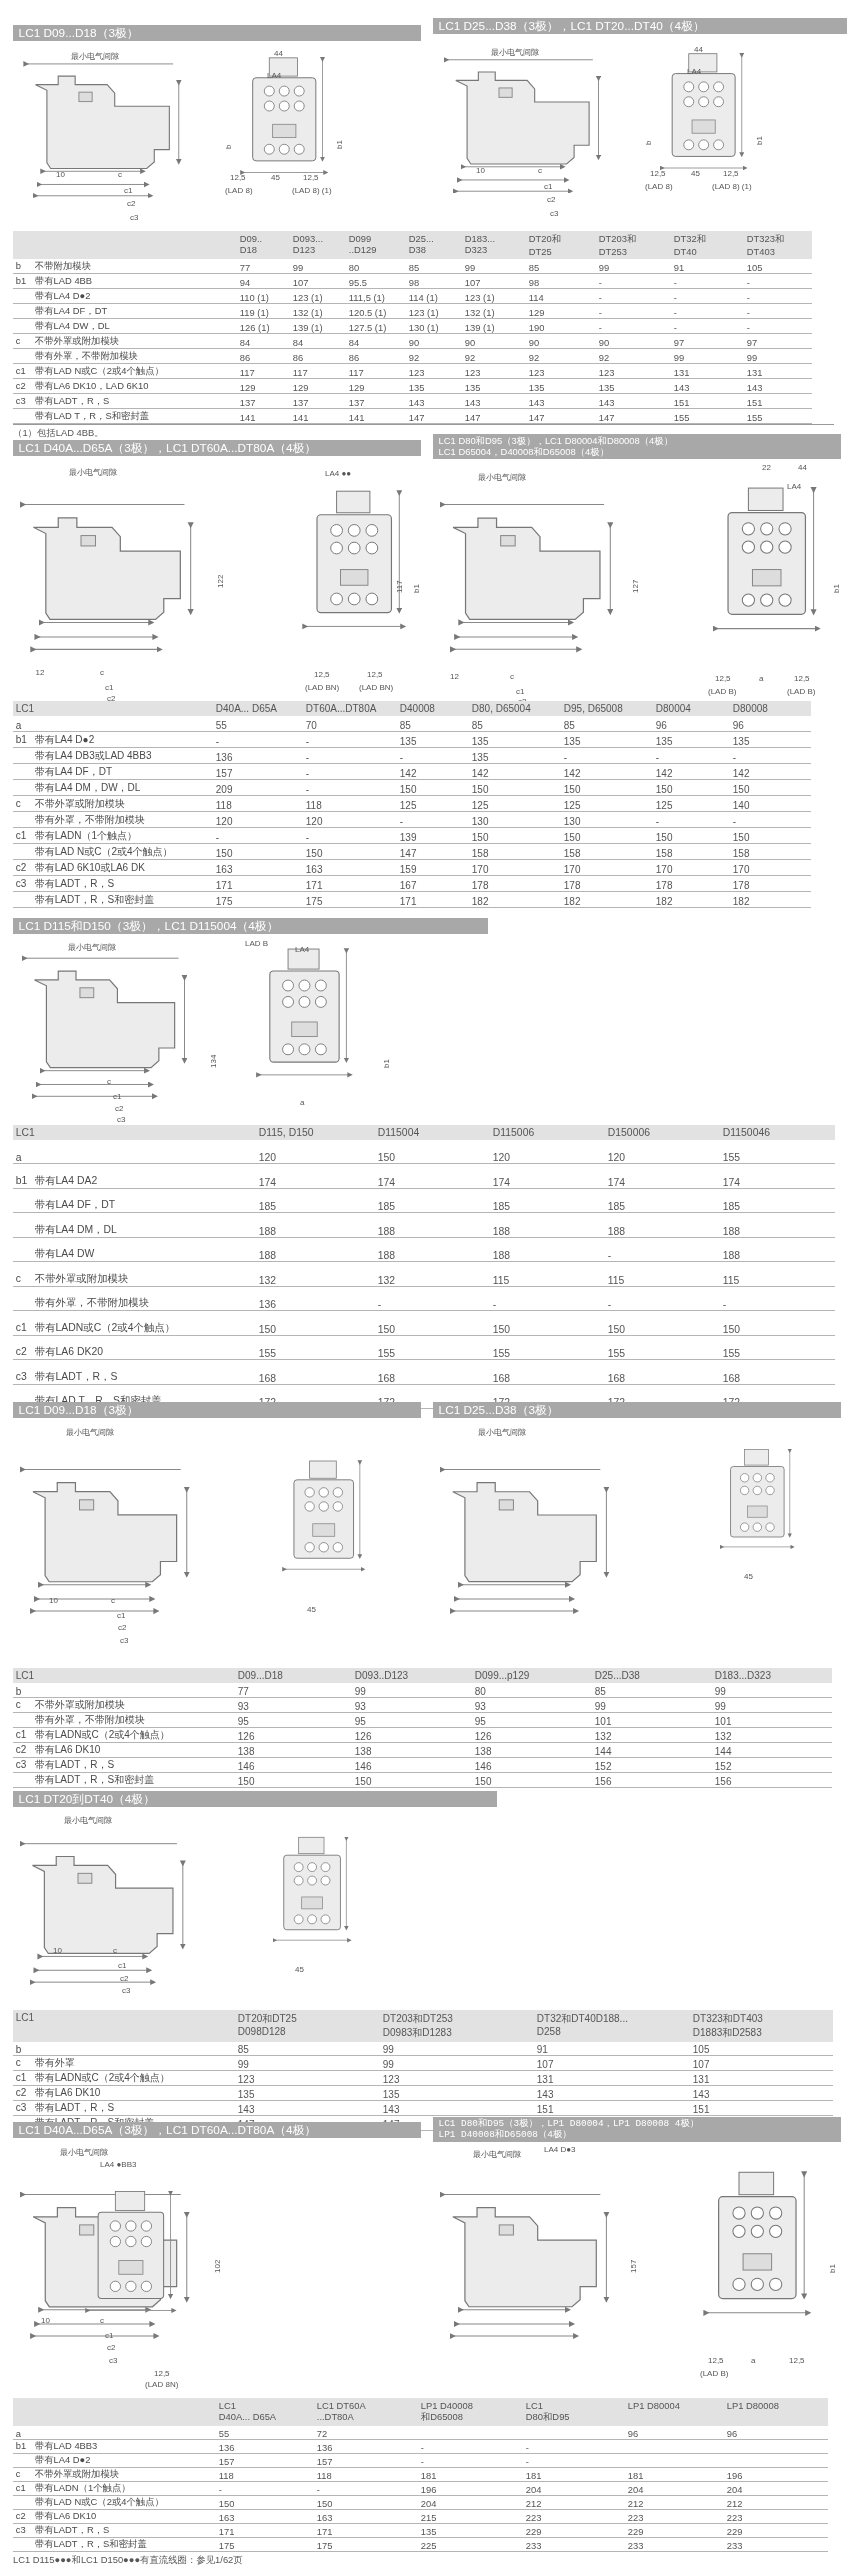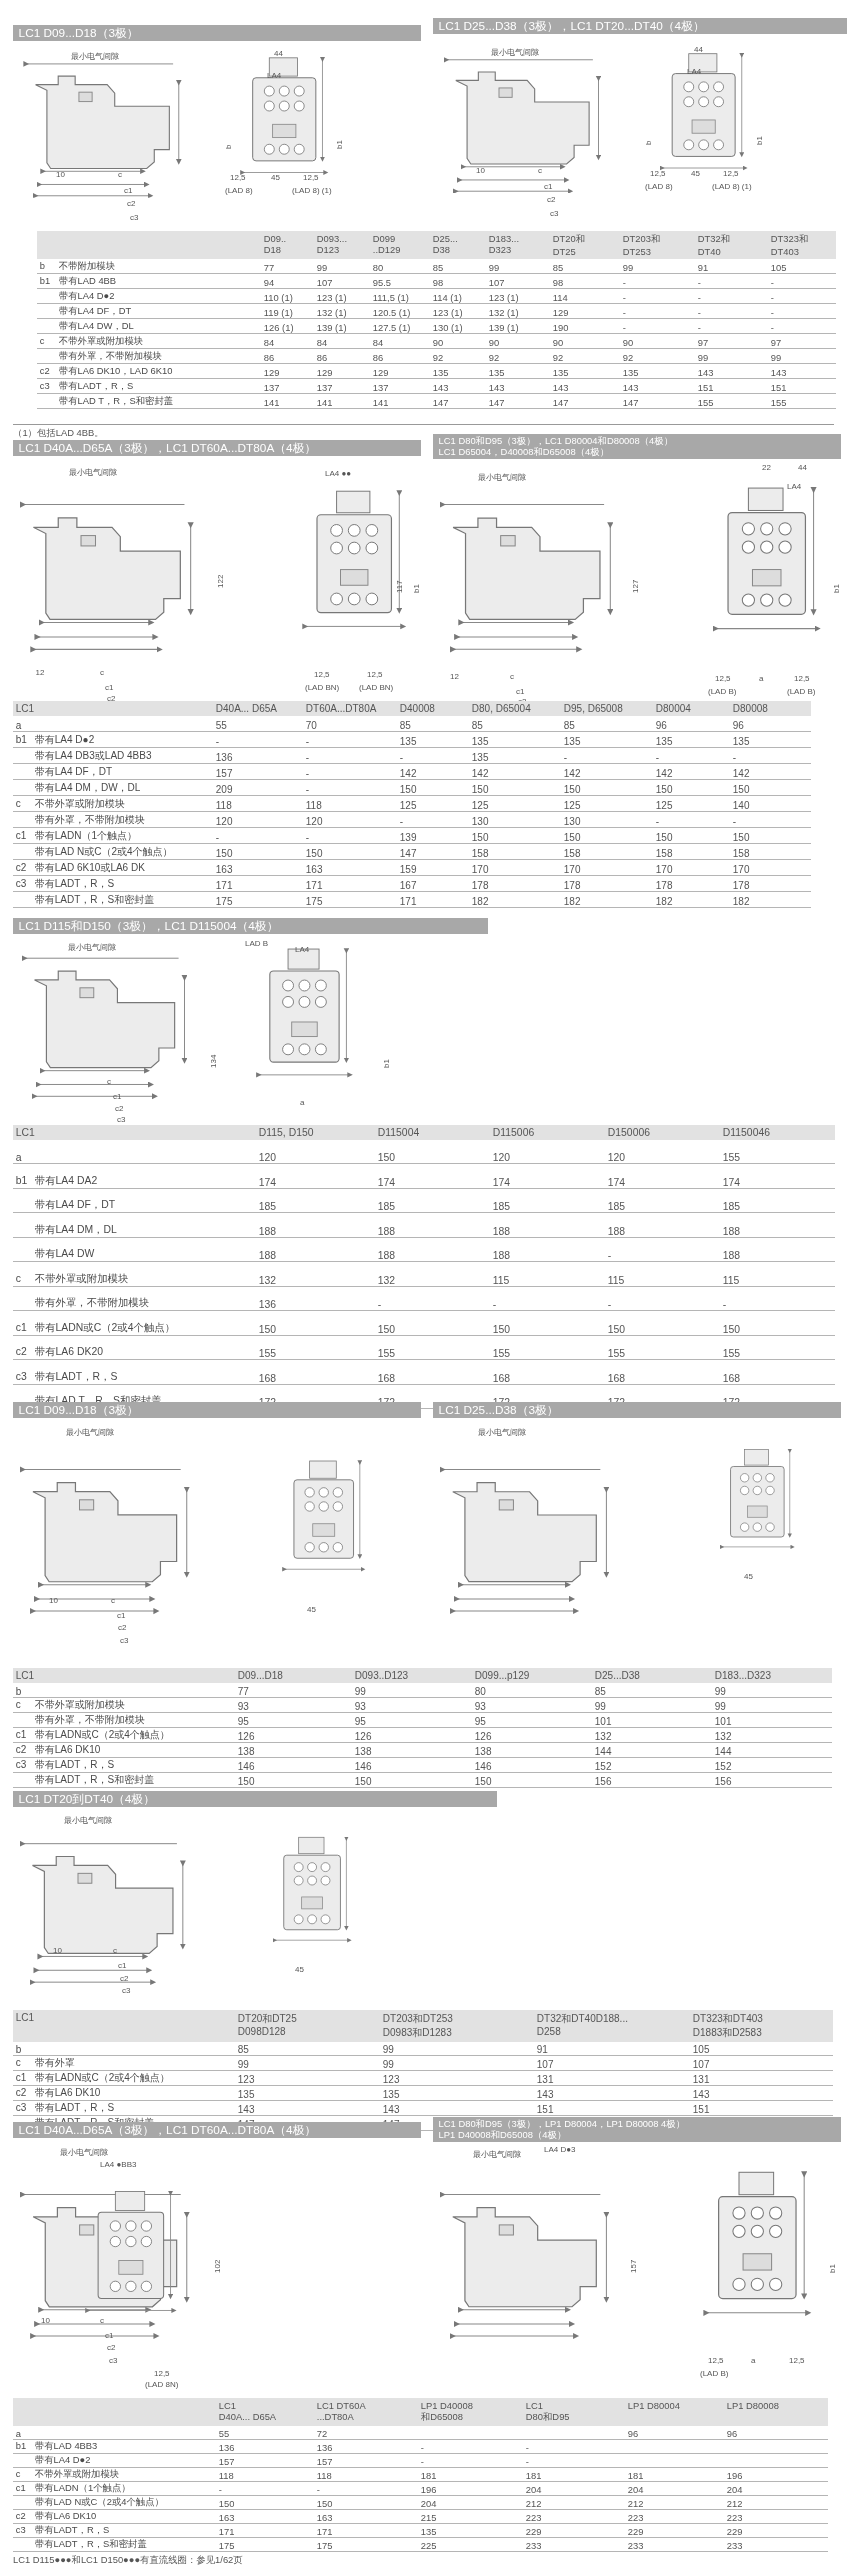--- a/index.html
+++ b/index.html
@@ -100,21 +100,21 @@
     <span class="dlabel" style="left: 261px; top: 3.8px;">44</span>
     <span class="dlabel" style="left: 254px; top: 26px;">LA4</span>
     <span class="dlabel rot" style="left: 322px; top: 104px;">b1</span>
     <span class="dlabel" style="left: 217px; top: 128px;">12,5</span>
     <span class="dlabel" style="left: 258px; top: 128px;">45</span>
     <span class="dlabel" style="left: 290px; top: 128px;">12,5</span>
     <span class="dlabel" style="left: 212px; top: 141px;">(LAD 8)</span>
     <span class="dlabel" style="left: 279px; top: 141px;">(LAD 8) (1)</span>
   </div>
 
-<table class="dim t1" style="left:13px;top:231px;margin-left:24px;">
+<table class="dim t1" style="left:13px;top:231px;">
     <colgroup>
       <col style="width: 224px;">
       <col style="width: 53px;">
       <col style="width: 56px;">
       <col style="width: 60px;">
       <col style="width: 56px;">
       <col style="width: 64px;">
       <col style="width: 70px;">
       <col style="width: 75px;">
       <col style="width: 73px;">
@@ -220,20 +220,32 @@
         <td class="lbl"><span class="mk"></span><span>带有外罩，不带附加模块</span></td>
         <td>86</td>
         <td>86</td>
         <td>86</td>
         <td>92</td>
         <td>92</td>
         <td>92</td>
         <td>92</td>
         <td>99</td>
         <td>99</td>
+      </tr>
+      <tr>
+        <td class="lbl"><span class="mk">c1</span><span>带有LAD N或C（2或4个触点）</span></td>
+        <td>117</td>
+        <td>117</td>
+        <td>117</td>
+        <td>123</td>
+        <td>123</td>
+        <td>123</td>
+        <td>123</td>
+        <td>131</td>
+        <td>131</td>
       </tr>
       <tr>
         <td class="lbl"><span class="mk">c2</span><span>带有LA6 DK10，LAD 6K10</span></td>
         <td>129</td>
         <td>129</td>
         <td>129</td>
         <td>135</td>
         <td>135</td>
         <td>135</td>
         <td>135</td>
@@ -775,21 +787,21 @@
         <td class="lbl"><span class="mk"></span><span>带有LADT，R，S和密封盖</span></td>
         <td>147</td>
         <td>147</td>
         <td>155</td>
         <td>155</td>
       </tr>
     </tbody>
   </table>
 
 <div class="secbar" style="left:13px;top:2122px;width:408px;">LC1 D40A...D65A（3极），LC1 DT60A...DT80A（4极）</div>
-<div class="secbar two" style="left:433px;top:2117px;width:408px;">
+<div class="secbar two" style="left:433px;top:2117px;width:408px;font-family:Liberation Mono, monospace;">
   <span class="ln">LC1 D80和D95（3极），LP1 D80004，LP1 D80008 4极）</span>
   <span class="ln">LP1 D40008和D65008（4极）</span>
 </div>
 
 <div class="diagram" style="left:13px;top:2141px;width:405px;height:252px;">
   <svg class="art" viewBox="0 0 430 268" width="405" height="252">
     <use href="#sv" x="6" y="24" width="215" height="210"></use>
     <use href="#fv" x="70" y="28" width="110" height="200"></use>
   </svg>
 <span class="dlabel" style="left: 47px; top: 5.6px;">最小电气间隙</span>

